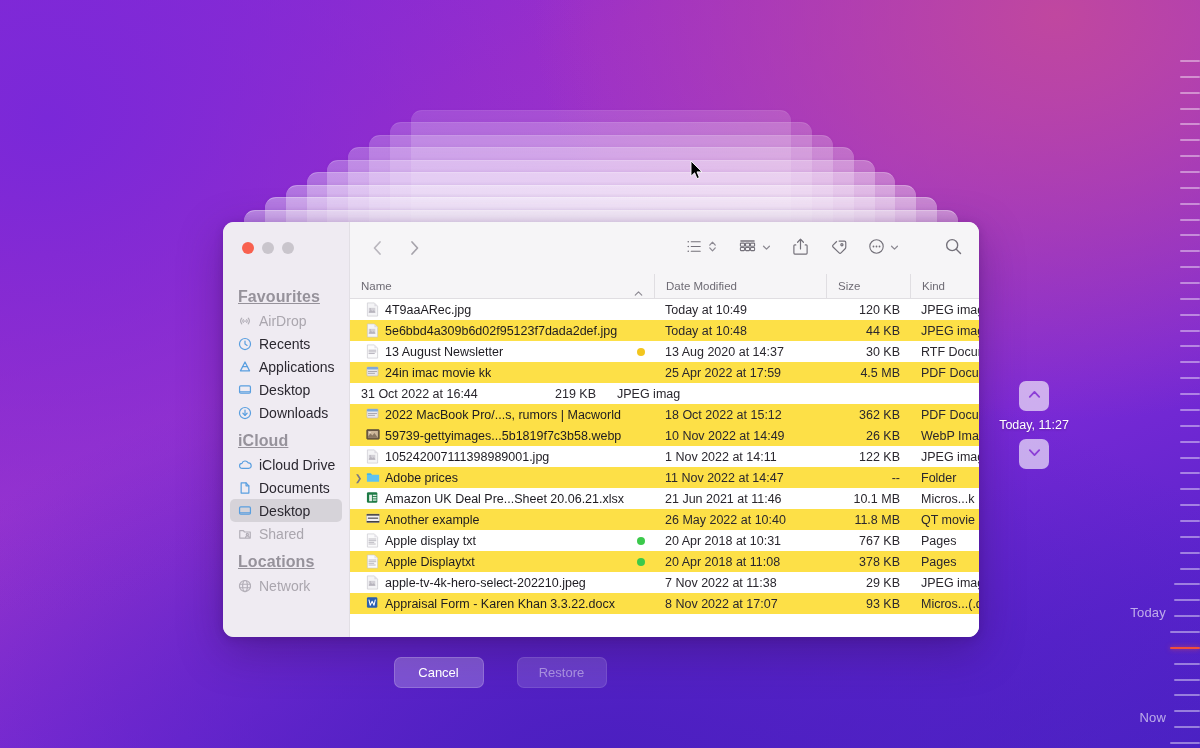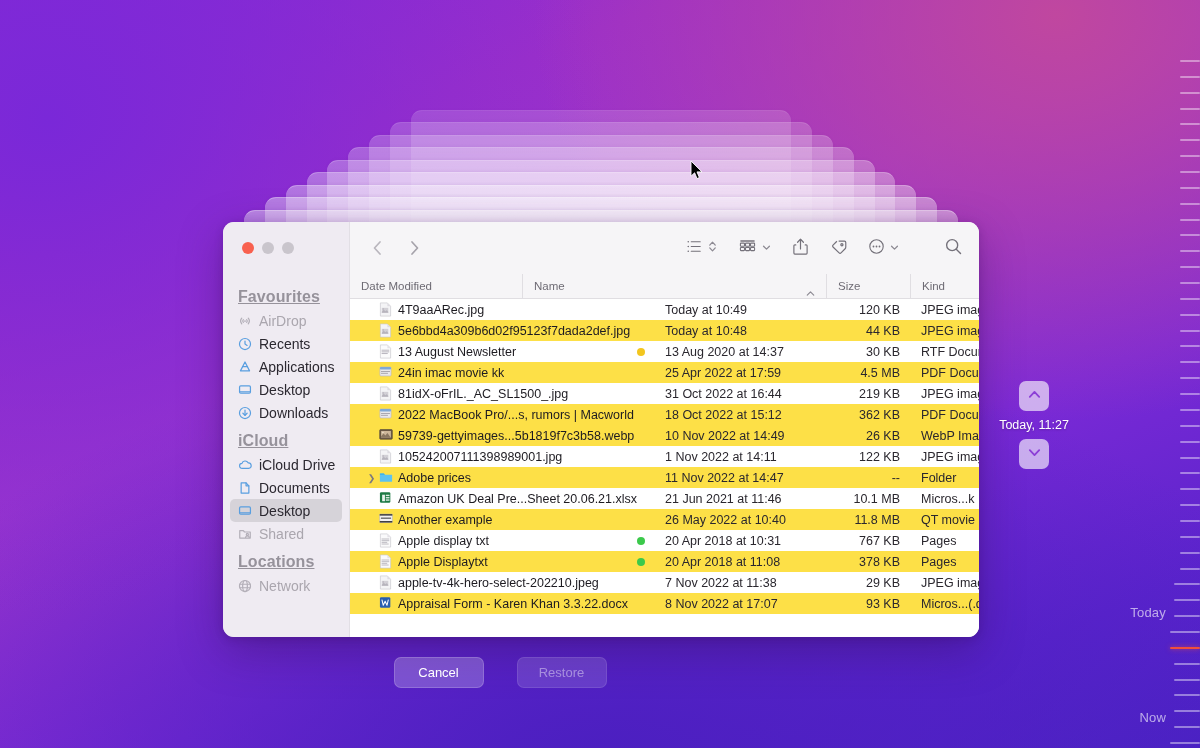--- a/index.html
+++ b/index.html
@@ -100,21 +100,21 @@
   .ch + .ch { border-left:1px solid #e0dee2; }
   .ch-name { flex:0 0 304px; }
   .ch-date { flex:0 0 172px; }
   .ch-size { flex:0 0 84px; }
   .ch-kind { flex:1; }
   .sortchev { position:absolute; right:10px; top:8px; color:#8d8a93; }
 
   #rows { flex:1; overflow:hidden; }
   .row { display:flex; align-items:center; height:21px; font-size:12.5px; color:#1d1b21; }
   .row.alt { background:#fde047; }
-  .r-name { flex:0 0 304px; display:flex; align-items:center; min-width:0; padding-left:16px; }
+  .r-name { flex:0 0 304px; display:flex; align-items:center; min-width:0; padding-left:3px; }
   .disc { width:11px; flex:0 0 11px; color:#7b7880; font-size:9px; text-align:center; }
   .ficon { width:14px; height:15px; flex:0 0 14px; margin:0 5px 0 2px; }
   .fname { overflow:hidden; text-overflow:clip; white-space:nowrap; }
   .tagdot { width:8px; height:8px; border-radius:50%; margin-left:auto; margin-right:9px; flex:0 0 8px; }
   .r-date { flex:0 0 172px; padding-left:11px; color:#2a272e; white-space:nowrap; }
   .r-size { flex:0 0 84px; text-align:right; padding-right:10px; color:#2a272e; white-space:nowrap; }
   .r-kind { flex:1; padding-left:11px; color:#2a272e; white-space:nowrap; overflow:hidden; }
 
   
   #navctl { position:absolute; left:999px; top:381px; width:70px; text-align:center; }
@@ -392,24 +392,24 @@
               <circle cx="8" cy="8" r="6.3"></circle>
               <ellipse cx="8" cy="8" rx="2.7" ry="6.3"></ellipse>
               <path d="M2 6 H14"></path>
               <path d="M2 10 H14"></path>
             </svg></span>
           <span>Network</span>
         </div>
       </div>
     <div id="listpane">
       <div id="colhead">
-          <div class="ch ch-date"><span>Date Modified</span></div>
           <div class="ch ch-name"><span>Name</span><span class="sortchev"><svg viewBox="0 0 12 10" width="11" height="9" fill="none" stroke="currentColor" stroke-width="1.3" stroke-linecap="round" stroke-linejoin="round">
                 <path d="M2.4 6.8 L6 3.2 L9.6 6.8"></path>
               </svg></span></div>
+          <div class="ch ch-date"><span>Date Modified</span></div>
           <div class="ch ch-size"><span>Size</span></div>
           <div class="ch ch-kind"><span>Kind</span></div>
         </div>
       <div id="rows">
           <div class="row">
             <div class="r-name">
               <span class="disc"></span>
               <span class="ficon"><svg viewBox="0 0 14 16" width="13" height="15">
                   <path d="M1.5 .9 H9 L12.5 4.4 V15.1 H1.5 Z" fill="#f4f4f6" stroke="#c8c6cc" stroke-width=".7"></path>
                   <path d="M9 .9 V4.4 H12.5" fill="#dedce2"></path>
@@ -462,31 +462,20 @@
                   <rect x="1" y="2.2" width="12" height="2.6" rx="1" fill="#7fa8d8"></rect>
                   <path d="M2.6 7 H11.4 M2.6 9 H9.2" stroke="#9e9ba5" stroke-width=".9" stroke-linecap="round"></path>
                 </svg></span>
               <span class="fname">24in imac movie kk</span>
             </div>
             <div class="r-date">25 Apr 2022 at 17:59</div>
             <div class="r-size">4.5 MB</div>
             <div class="r-kind">PDF Docur</div>
           </div>
           <div class="row">
-            <div class="r-name">
-              <span class="disc"></span>
-              <span class="ficon"><svg viewBox="0 0 14 16" width="13" height="15">
-                  <path d="M1.5 .9 H9 L12.5 4.4 V15.1 H1.5 Z" fill="#f4f4f6" stroke="#c8c6cc" stroke-width=".7"></path>
-                  <path d="M9 .9 V4.4 H12.5" fill="#dedce2"></path>
-                  <rect x="3" y="6.2" width="7" height="5.2" fill="#d2d0d6"></rect>
-                  <path d="M3 10.6 L5.1 8.3 L6.8 10 L8.4 8.7 L10 10.6 V11.4 H3 Z" fill="#b6b3bc"></path>
-                  <circle cx="4.6" cy="7.5" r=".75" fill="#b6b3bc"></circle>
-                </svg></span>
-              <span class="fname">81idX-oFrIL._AC_SL1500_.jpg</span>
-            </div>
             <div class="r-date">31 Oct 2022 at 16:44</div>
             <div class="r-size">219 KB</div>
             <div class="r-kind">JPEG imag</div>
           </div>
           <div class="row alt">
             <div class="r-name">
               <span class="disc"></span>
               <span class="ficon"><svg viewBox="0 0 14 14" width="13" height="13">
                   <rect x="1" y="2.2" width="12" height="9.6" rx="1" fill="#e9e8ec" stroke="#b9b6bf" stroke-width=".7"></rect>
                   <rect x="1" y="2.2" width="12" height="2.6" rx="1" fill="#7fa8d8"></rect>

